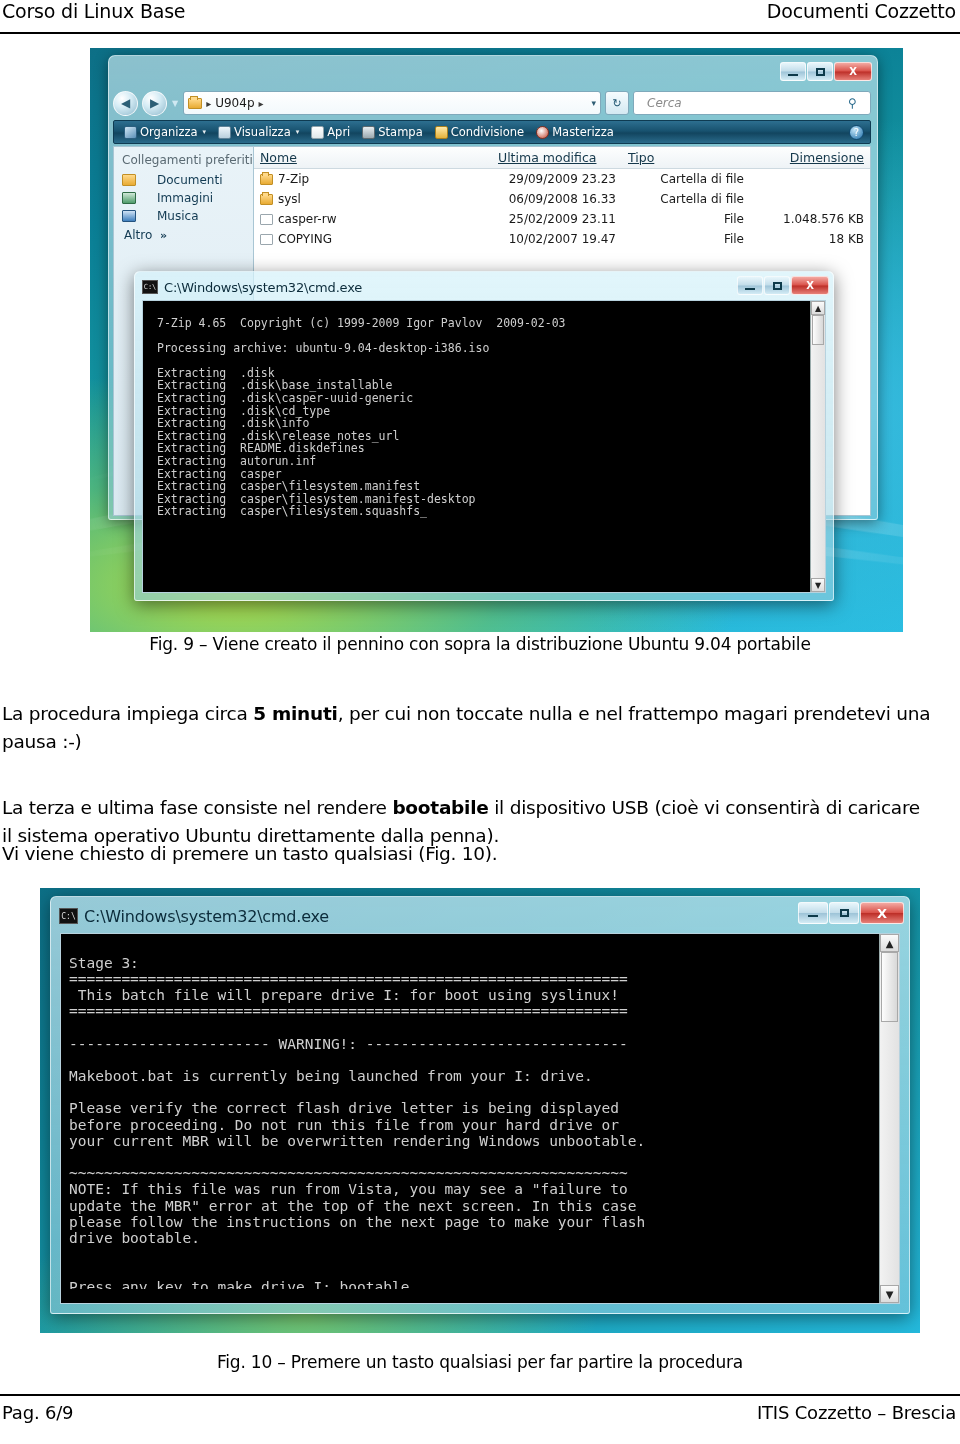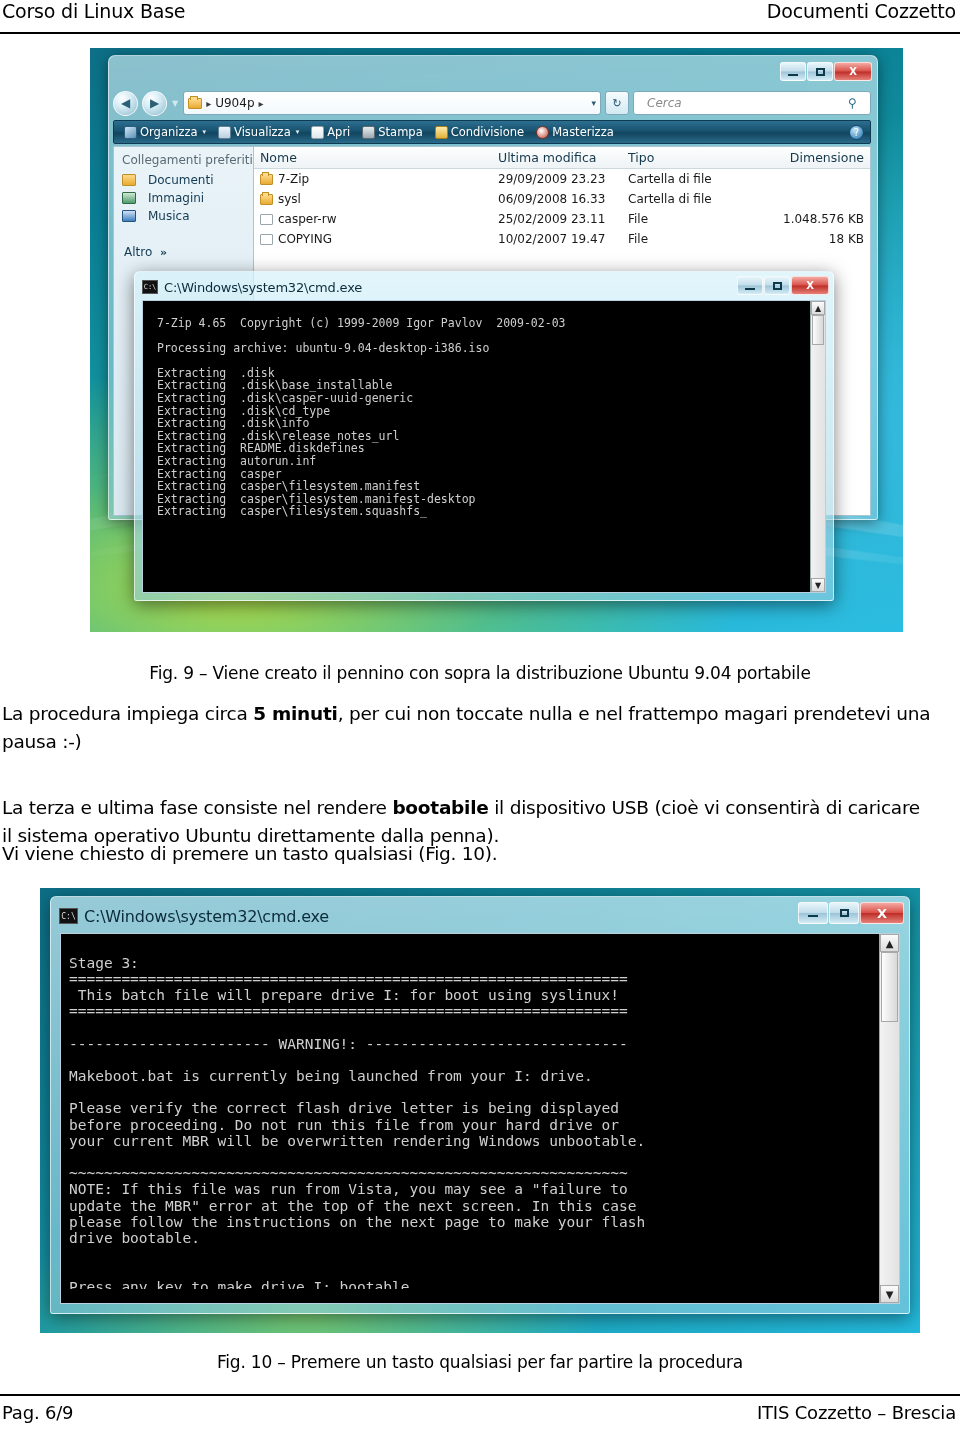--- a/index.html
+++ b/index.html
@@ -151,40 +151,40 @@
   }
 
   
   .exp-body { position:absolute; left:4px; top:90px; width:758px; height:370px; display:flex; }
   .exp-side {
     width:160px; background:linear-gradient(180deg,#e9f3f8 0%, #dbeaf2 100%);
     border:1px solid #a9c6d4; border-right:none; padding:6px 0 0 8px;
     font-size:12px;
   }
   .side-head { color:#5a6a73; font-size:12px; margin-bottom:6px; }
-  .side-item { display:flex; align-items:center; gap:12px; margin:4px 0; color:#123a52; }
+  .side-item { display:flex; align-items:center; gap:21px; margin:4px 0; color:#123a52; }
   .side-ico { width:14px; height:12px; border-radius:1px; flex:none; }
   .si-doc { background:linear-gradient(180deg,#ffd98a,#e8ab33); border:1px solid #c28f24; }
   .si-img { background:linear-gradient(180deg,#cfe8d8,#4f9c6b); border:1px solid #2e6b45; }
   .si-mus { background:linear-gradient(180deg,#cfe2f5,#3f7fbd); border:1px solid #24537f; }
-  .side-more { color:#123a52; padding-left:2px; margin-top:22px; }
+  .side-more { color:#123a52; padding-left:2px; margin-top:5px; }
   .side-more .chev { font-size:11px; font-weight:bold; margin-left:4px; }
 
   .exp-list {
     flex:1; background:#ffffff; border:1px solid #a9c6d4;
     font-size:12px; color:#1a1a1a;
   }
   .lst-head {
     display:flex; height:22px; align-items:center;
     background:linear-gradient(180deg,#fdfefe,#eef3f6);
-    border-bottom:1px solid #cdd9e0; font-size:12.5px; color:#15384b;
+    border-bottom:1px solid #cdd9e0; font-size:12.5px; color:#15384b;text-decoration:underline;
   }
   .lst-head div { padding:0 6px; }
   .lst-row { display:flex; height:20px; align-items:center; }
-  .lst-row div { padding:0 6px; white-space:nowrap; overflow:hidden; }
+  .lst-row div { padding:0 6px; white-space:nowrap; overflow:hidden;text-align:right; }
   .c-name { width:238px; display:flex; align-items:center; gap:5px; }
   .c-date { width:130px; }
   .c-type { width:128px; }
   .c-size { width:120px; text-align:right; }
   .f-ico { width:13px; height:11px; border-radius:1px; flex:none; }
   .f-folder { background:linear-gradient(180deg,#ffd98a,#e8ab33); border:1px solid #c28f24; position:relative; }
   .f-folder:before{content:"";position:absolute;left:1px;top:-3px;width:5px;height:3px;background:#ffd98a;border:1px solid #c28f24;border-bottom:none;}
   .f-file { background:#fff; border:1px solid #9aa6ad; }
   .f-bat  { background:linear-gradient(145deg,#dfe8ef,#8d9aa3); border:1px solid #596870; }
 
@@ -432,21 +432,21 @@
       <div class="con-scroll">
         <div class="sb-arrow">▲</div>
         <div class="sb-thumb"></div>
         <div class="sb-track"></div>
         <div class="sb-arrow">▼</div>
       </div>
     </div>
   </div>
 </div>
 
-<div class="fig-caption" style="top:663px;">Fig. 9 – Viene creato il pennino con sopra la distribuzione Ubuntu 9.04 portabile</div>
+<div class="fig-caption" style="top:634px;">Fig. 9 – Viene creato il pennino con sopra la distribuzione Ubuntu 9.04 portabile</div>
 
 <div class="body-text" style="top:700px;">
   <span>La procedura impiega circa </span><b>5 minuti</b><span>, per cui non toccate nulla e nel frattempo magari prendetevi una pausa :-)</span>
 </div>
 
 <div class="body-text" style="top:794px;">
   <span>La terza e ultima fase consiste nel rendere </span><b>bootabile</b><span> il dispositivo USB (cioè vi consentirà di caricare il sistema operativo Ubuntu direttamente dalla penna).</span>
 </div>
 
 <div class="body-text" style="top:840px;">Vi viene chiesto di premere un tasto qualsiasi (Fig. 10).</div>

